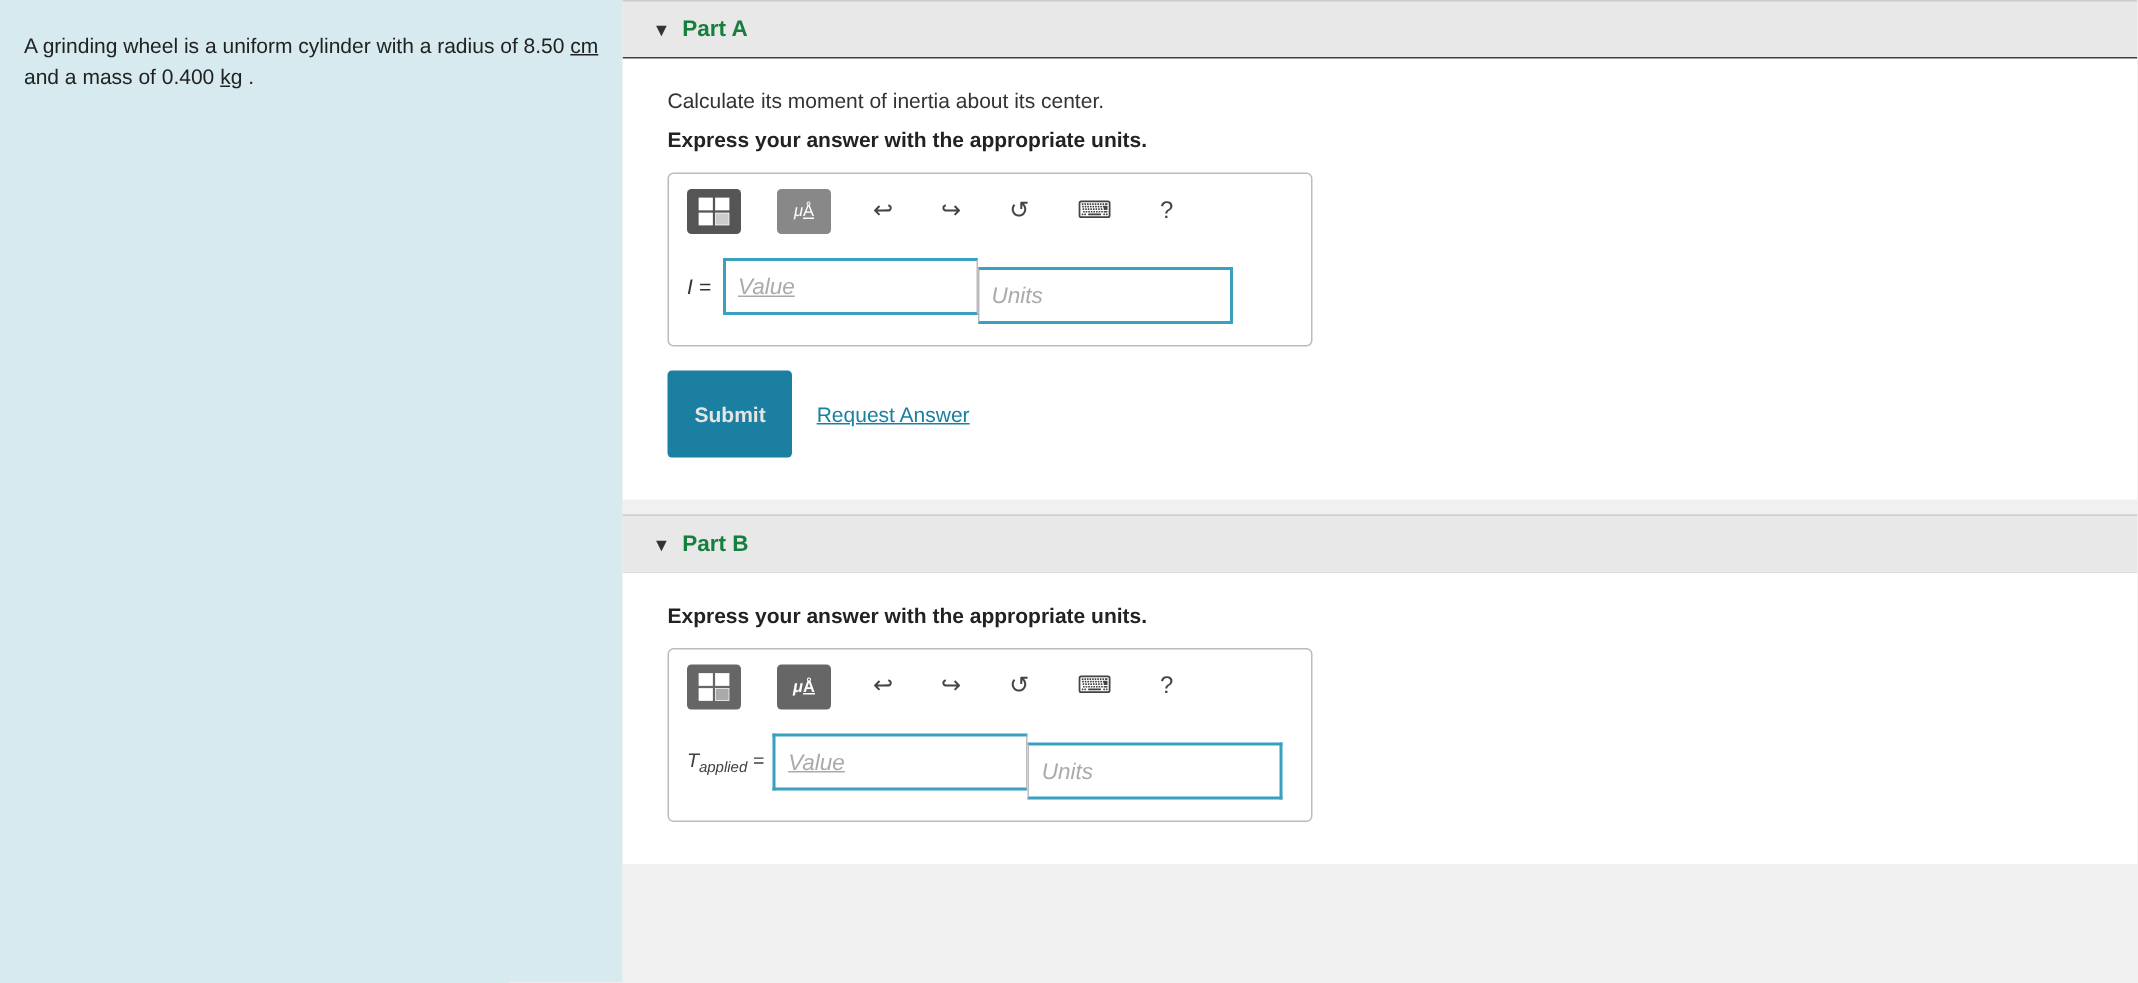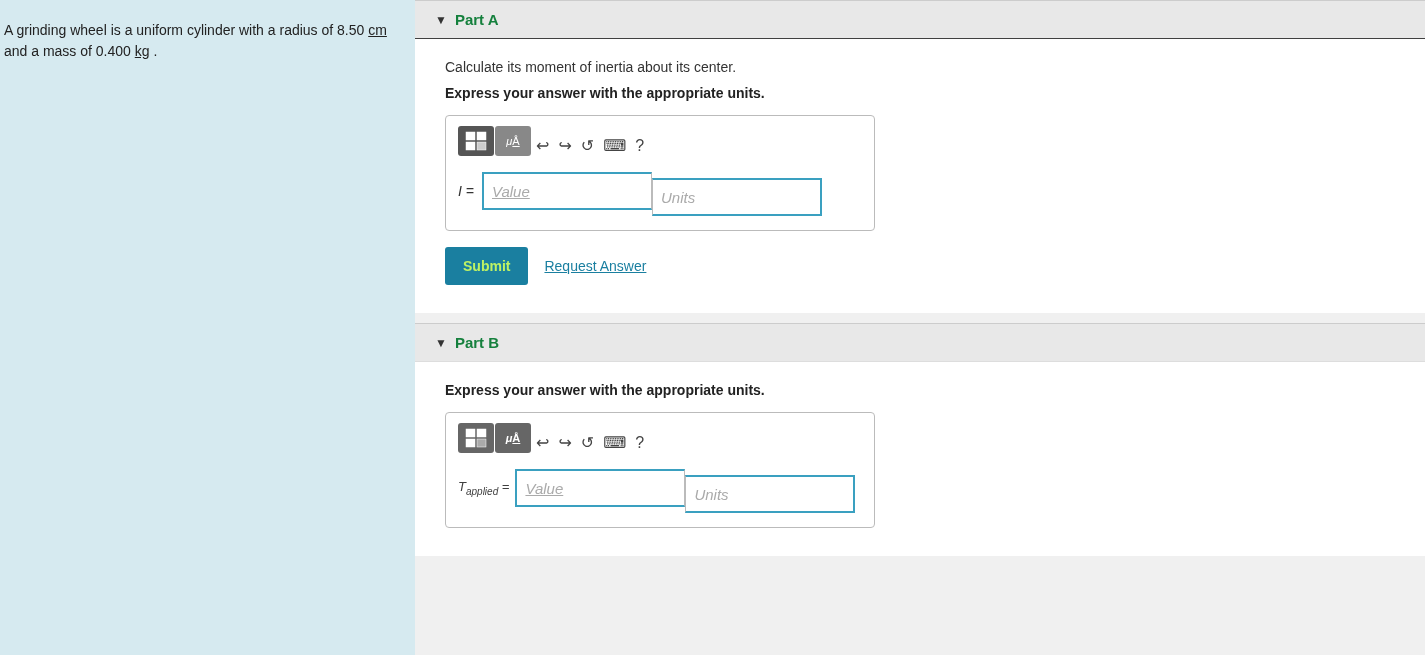--- a/index.html
+++ b/index.html
@@ -10,21 +10,21 @@
       display: flex;
       min-height: 655px;
       width: 1425px;
     }
 
     
     .sidebar {
       width: 415px;
       min-height: 655px;
       background: #d6eaf0;
-      padding: 20px 4px;
+      padding: 20px 16px;
       flex-shrink: 0;
     }
     .sidebar-text {
       color: #222;
       font-size: 14px;
       line-height: 1.5;
     }
     .sidebar-text .underline {
       text-decoration: underline;
     }
@@ -84,22 +84,22 @@
       border-radius: 4px;
       background: #fff;
       padding: 10px 12px 14px 12px;
       display: inline-block;
       min-width: 430px;
     }
 
     
     .toolbar {
       display: flex;
-      align-items: flex-end;
-      gap: 1px;
+      align-items: center;
+      gap: 24px;
       margin-bottom: 10px;
     }
     .toolbar-btn {
       background: #888;
       border: none;
       border-radius: 3px;
       color: #fff;
       cursor: pointer;
       padding: 3px 5px;
       font-size: 13px;
@@ -170,24 +170,24 @@
 
     
     .action-row {
       display: flex;
       align-items: center;
       gap: 16px;
       margin-top: 16px;
     }
     .submit-btn {
       background: #1a7fa0;
-      color: #bef264;
+      color: #e5e5e5;
       border: none;
       border-radius: 3px;
-      padding: 11px 18px;
+      padding: 21px 18px;
       font-size: 14px;
       cursor: pointer;
       font-weight: bold;
       text-align: right;
     }
     .request-answer-link {
       color: #1a7fa0;
       font-size: 14px;
       text-decoration: underline;
       background: none;

